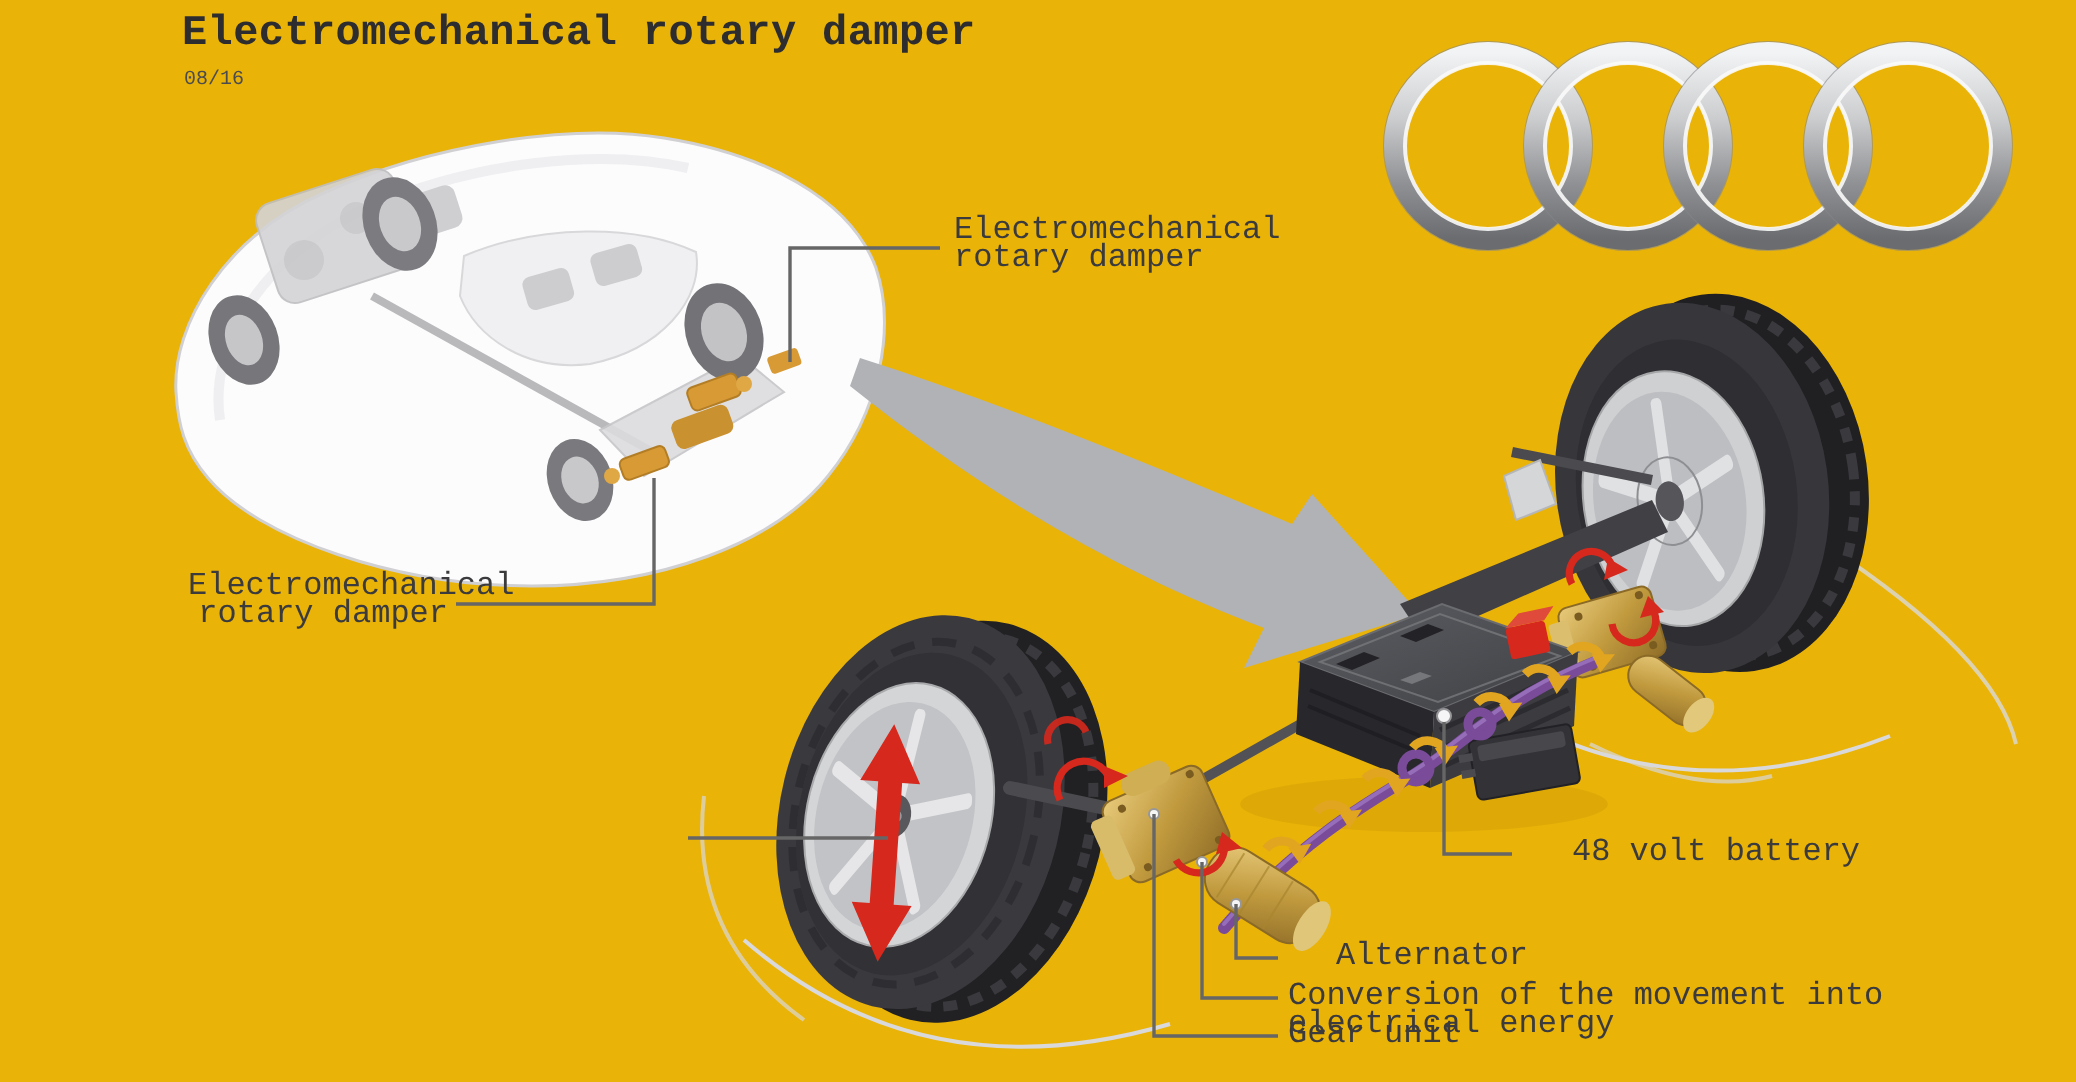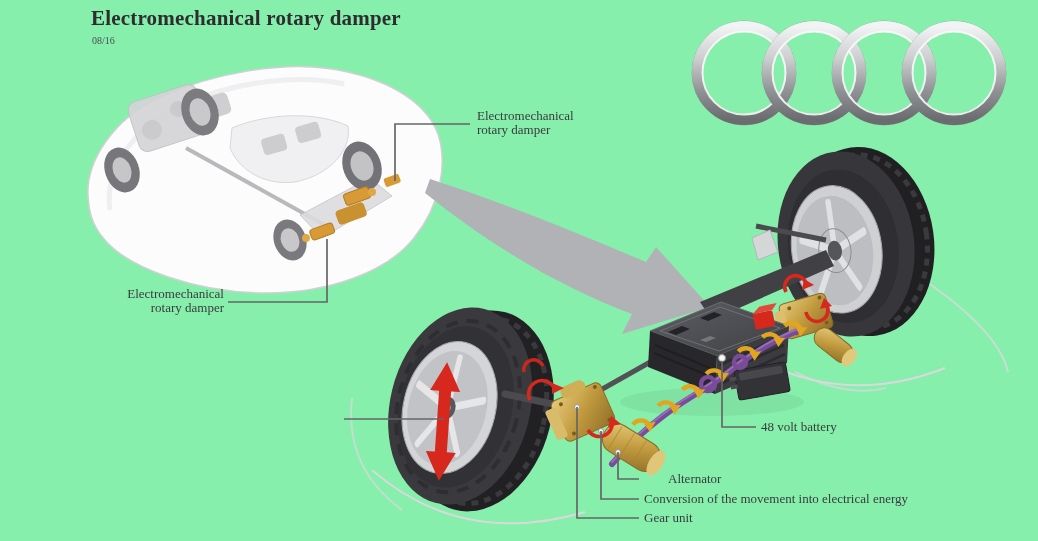--- a/index.html
+++ b/index.html
@@ -1,22 +1,22 @@
 <!DOCTYPE html>
 <html style="--accent-red: #d6281c; --cable-purple: #7a4b99; --energy-gold: #e2a51f; --brass: #c8a44e; --text-dark: #3b3b3d; --leader-gray: #666666; --arrow-gray: #b0b2b5;"><head>
 <meta charset="utf-8">
 <style>
   html,body{margin:0;padding:0;background:#fff;}
-  .stage{position:relative;width:1038px;height:541px;background:#86efac;overflow:hidden;
-         font-family:Liberation Serif, serif;color:var(--text-dark,#3b3b3d);}
+  .stage{position:relative;width:1038px;height:541px;background:#eab308;overflow:hidden;
+         font-family:Liberation Mono, monospace;color:var(--text-dark,#3b3b3d);}
   .art{position:absolute;left:0;top:0;width:1038px;height:541px;}
   .title{position:absolute;left:91px;top:6px;font-size:21px;font-weight:700;
          color:#2d2d2f;letter-spacing:.2px;}
   .date{position:absolute;left:92px;top:35px;font-size:10px;color:#4c4c4e;text-align:right;}
-  .lbl{position:absolute;font-size:13px;line-height:13.5px;color:var(--text-dark,#3b3b3d);}
+  .lbl{position:absolute;font-size:16px;line-height:13.5px;color:var(--text-dark,#3b3b3d);}
   .lbl.right{text-align:right;}
   .lbl span{display:block;}
   
   .leader{fill:none;stroke:var(--leader-gray,#666);stroke-width:1.7px;}
   .anchor{fill:#f6f6f6;stroke:#97979a;stroke-width:1px;}
   .swoosh{fill:none;stroke:#d9d9db;stroke-width:2px;}
   .redfill{fill:var(--accent-red,#d6281c);}
   .redarc{fill:none;stroke:var(--accent-red,#d6281c);stroke-width:3.6px;}
   .cable{fill:none;stroke:var(--cable-purple,#7a4b99);stroke-width:6px;stroke-linecap:round;}
   .cablehl{fill:none;stroke:#a37cc4;stroke-width:2px;stroke-linecap:round;opacity:.7;}
@@ -286,17 +286,17 @@
     <span>Electromechanical</span>
     <span>rotary damper</span>
   </div>
 
   <div class="lbl right" style="left:94px;top:287px;width:130px;">
     <span>Electromechanical</span>
     <span>rotary damper</span>
   </div>
 
 
-  <div class="lbl" style="left:761px;top:420px;">48 volt battery</div>
+  <div class="lbl" style="left:786px;top:420px;">48 volt battery</div>
   <div class="lbl" style="left:644px;top:472px;margin-left:24px;">Alternator</div>
   <div class="lbl" style="left:644px;top:492px;">Conversion of the movement into electrical energy</div>
   <div class="lbl" style="left:644px;top:511px;text-align:right;">Gear unit</div>
 </div>
 
 </body></html>

